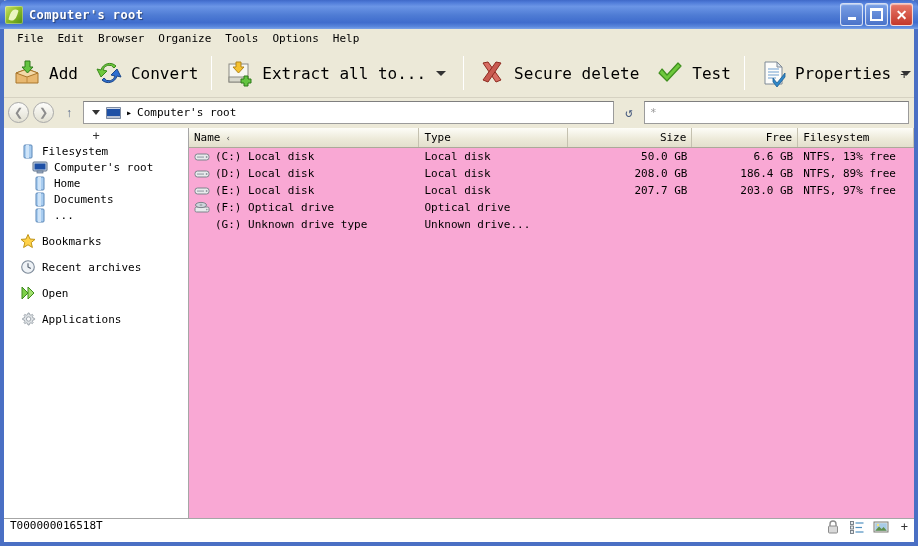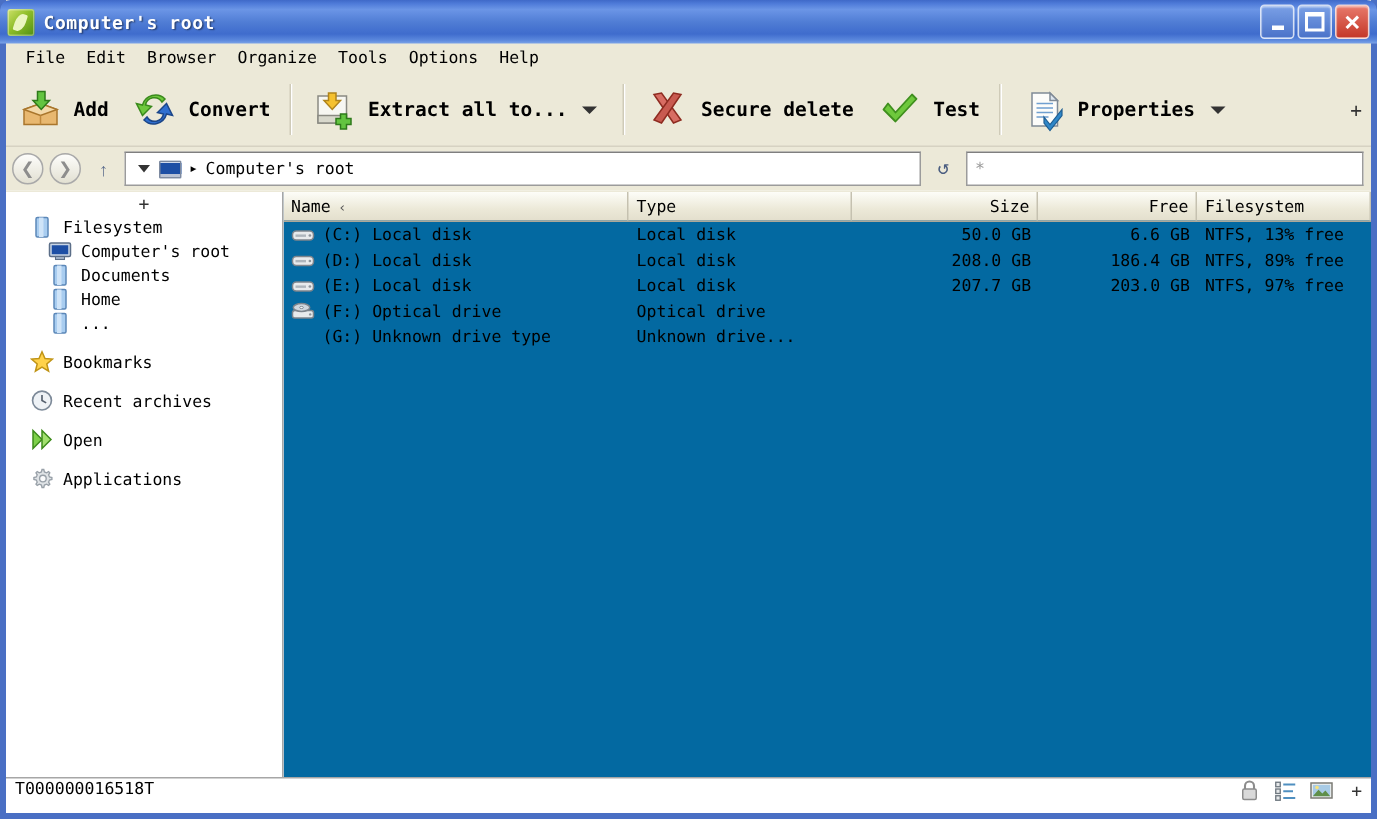--- a/index.html
+++ b/index.html
@@ -111,21 +111,21 @@
     position: relative;
     flex: 0 0 auto;
     border-bottom: 1px solid #d6d2c2;
   }
   .tbitem {
     display:flex; align-items:center;
     height: 44px;
     padding: 0 8px;
     cursor: default;
   }
-  .tblabel { margin-left: 7px; font-size: 13px; color:#000; white-space:nowrap;font-weight:bold; }
+  .tblabel { margin-left: 7px; font-size: 16px; color:#000; white-space:nowrap; }
   .tbsep {
     width:1px; height:34px; background:#cfcbb8;
     margin: 0 5px; border-right:1px solid #fff;
   }
   .tbarrow {
     width: 0; height: 0;
     border-left: 5px solid transparent;
     border-right: 5px solid transparent;
     border-top: 5px solid #333;
     margin-left: 10px; margin-right: 4px;
@@ -218,21 +218,21 @@
     display:flex; align-items:center;
     height:16px; padding-left:16px; cursor:default;
   }
   .side-row.indent { padding-left: 28px; }
   .side-label { margin-left:6px; font-size:11px; color:#000; white-space:nowrap; }
   .side-group { margin-top:10px; }
   .side-icon { width:16px;height:16px;flex:0 0 auto;position:relative; }
 
   
   .filepane {
-    flex:1 1 auto; background:#0369a1; display:flex; flex-direction:column;
+    flex:1 1 auto; background:#f9a8d4; display:flex; flex-direction:column;
     min-width:0;
     justify-content:center;
   }
   .colheader {
     height: 19px;
     background: linear-gradient(to bottom,#fdfdf8,#ece9d8 60%,#e3dfcd);
     border-bottom:1px solid #aca899;
     display:flex; align-items:center;
     flex: 0 0 auto;
   }
@@ -441,31 +441,31 @@
         </div>
 
 
         <div class="side-row indent">
           <span class="side-icon">
             <svg width="16" height="16" viewBox="0 0 16 16">
               <rect x="4" y="2" width="8" height="13" rx="1" fill="#a9cdf0" stroke="#5b87b8" stroke-width="1"></rect>
               <rect x="6" y="2" width="3" height="13" fill="#cfe4f8"></rect>
             </svg>
           </span>
-          <span class="side-label">Documents</span>
+          <span class="side-label">Home</span>
         </div>
 
         <div class="side-row indent">
           <span class="side-icon">
             <svg width="16" height="16" viewBox="0 0 16 16">
               <rect x="4" y="2" width="8" height="13" rx="1" fill="#a9cdf0" stroke="#5b87b8" stroke-width="1"></rect>
               <rect x="6" y="2" width="3" height="13" fill="#cfe4f8"></rect>
             </svg>
           </span>
-          <span class="side-label">Home</span>
+          <span class="side-label">Documents</span>
         </div>
 
         <div class="side-row indent">
           <span class="side-icon">
             <svg width="16" height="16" viewBox="0 0 16 16">
               <rect x="4" y="2" width="8" height="13" rx="1" fill="#a9cdf0" stroke="#5b87b8" stroke-width="1"></rect>
               <rect x="6" y="2" width="3" height="13" fill="#cfe4f8"></rect>
             </svg>
           </span>
           <span class="side-label">...</span>

